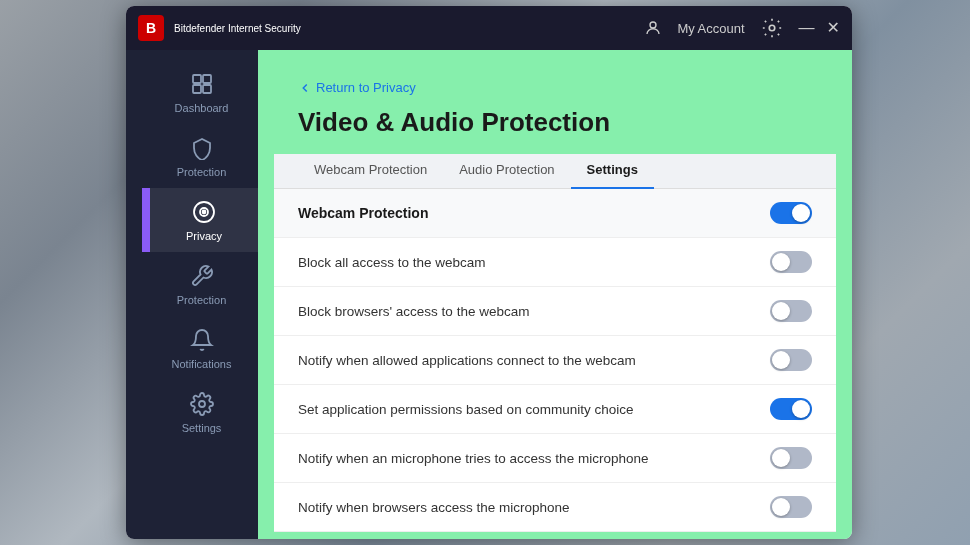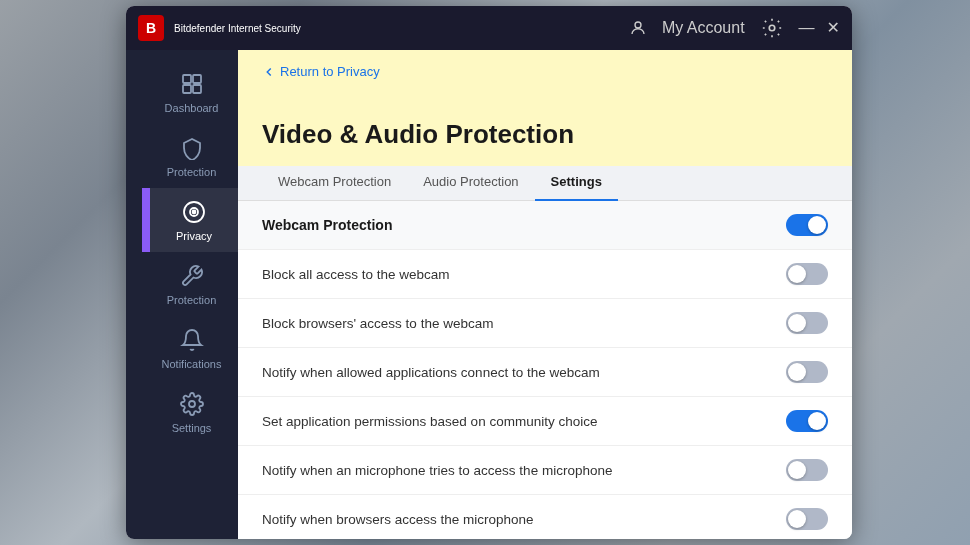--- a/index.html
+++ b/index.html
@@ -65,21 +65,21 @@
       color: white;
       font-size: 10px;
       font-weight: 500;
       flex: 1;
     }
 
     .title-bar-account {
       display: flex;
       align-items: center;
       color: #ccc;
-      font-size: 16px;
+      font-size: 13px;
       gap: 15px;
       margin-right: 16px;
     }
 
     .title-bar-settings-icon {
       width: 22px;
       height: 22px;
       color: #ccc;
       margin-right: 16px;
     }
@@ -99,21 +99,21 @@
 
     
     .window-body {
       display: flex;
       flex: 1;
       overflow: hidden;
     }
 
     
     .sidebar {
-      width: 112px;
+      width: 132px;
       background: #1e2236;
       display: flex;
       flex-direction: column;
       align-items: center;
       padding-top: 10px;
       flex-shrink: 0;
       padding-left: 16px;
     }
 
     .sidebar-item {
@@ -144,42 +144,41 @@
     }
 
     .sidebar-item .si-label {
       font-size: 11px;
       text-align: center;
     }
 
     
     .main-content {
       flex: 1;
-      background: #fef9c3;
+      background: #86efac;
       overflow-y: auto;
-      padding: 0;
+      padding: 16px;
     }
 
     .back-link {
       display: flex;
       align-items: center;
       gap: 4px;
       color: #1a73e8;
       font-size: 13px;
       padding: 14px 24px 8px;
       cursor: pointer;
       text-decoration: none;
     }
 
     .page-title {
       font-size: 26px;
       font-weight: 600;
       color: #1a1a1a;
       padding: 4px 24px 16px;
-      margin-top: 28px;
     }
 
     
     .tabs {
       display: flex;
       padding: 0 24px;
       border-bottom: 1px solid #ddd;
       background: #f0f2f5;
     }
 

